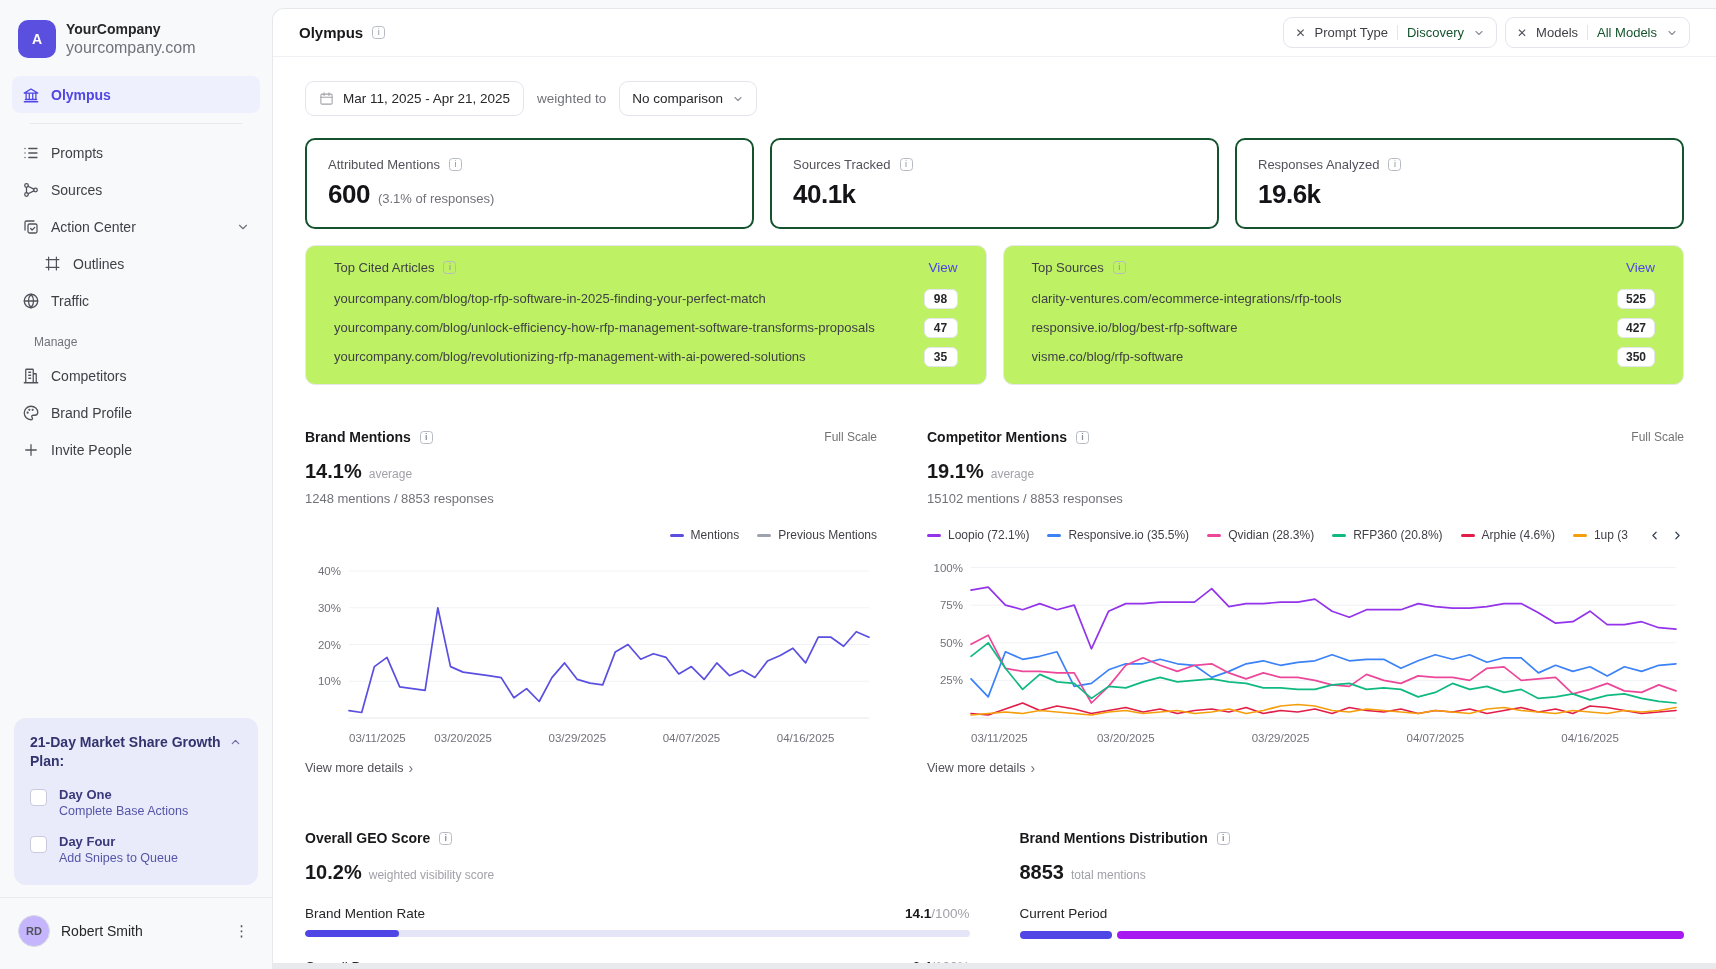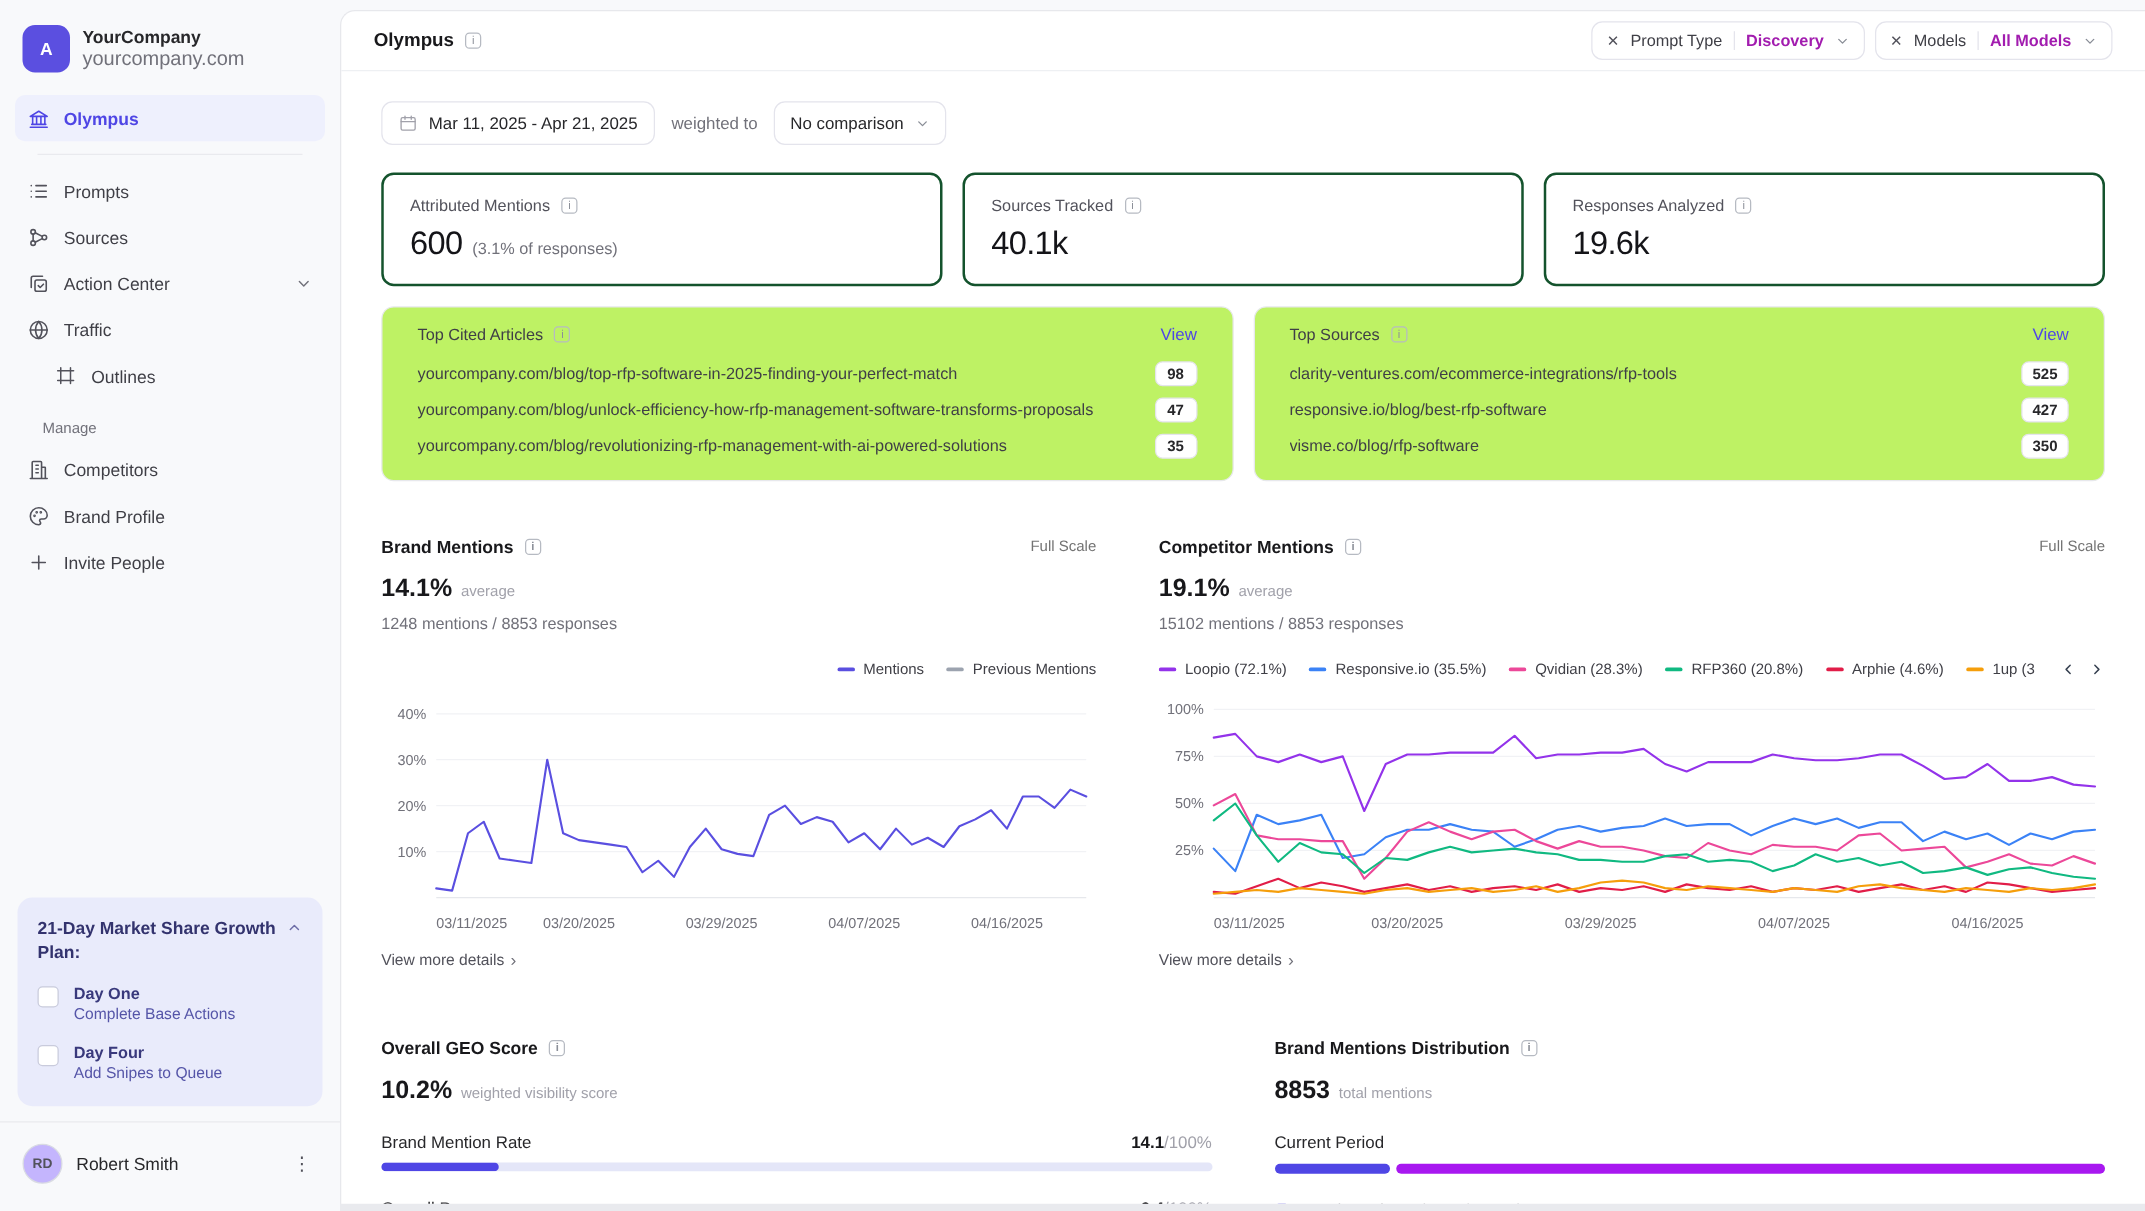--- a/index.html
+++ b/index.html
@@ -41,36 +41,36 @@
   
   .main{flex:1;margin-top:8px;background:#fff;border:1px solid #e7e8ec;border-right:none;border-bottom:none;border-radius:12px 0 0 0;display:flex;flex-direction:column;overflow:hidden;position:relative}
   .topbar{height:48px;flex:0 0 48px;display:flex;align-items:center;padding:0 26px;border-bottom:1px solid #eef0f3}
   .page-title{font-size:15px;font-weight:bold;color:#18181b}
   .info-icon{display:inline-flex;align-items:center;justify-content:center;width:13px;height:13px;border:1px solid #b6bac2;border-radius:3.5px;color:#8b8f98;font-size:9px;margin-left:9px;line-height:1}
   .info-icon::before{content:"i"}
   .topbar-right{margin-left:auto;display:flex;gap:8px}
   .filter-pill{display:flex;align-items:center;gap:9px;height:31px;padding:0 11px;border:1px solid #e4e4ec;border-radius:9px;background:#fff;font-size:13px;color:#3f3f46;cursor:pointer}
   .pill-x{color:#52525b;font-size:12px;display:flex}
   .pill-div{width:1px;height:15px;background:#e4e4ec}
-  .pill-value{color:#a21caf;font-weight:bold}
+  .pill-value{color:#14532d;font-weight:normal}
   .pill-chev{color:#8b8f98;display:flex}
 
   .content{flex:1;padding:24px 32px 0;overflow:hidden}
 
   .controls{display:flex;align-items:center;gap:13px;margin-bottom:22px}
   .date-btn{display:flex;align-items:center;gap:9px;height:35px;padding:0 13px;border:1px solid #e4e4ec;border-radius:9px;background:#fff;font-size:13.5px;color:#27272a;cursor:pointer}
   .date-btn .cal{color:#a1a1aa;display:flex}
   .compared-label{font-size:13.5px;color:#71717a}
   .select-btn{display:flex;align-items:center;gap:9px;height:35px;padding:0 12px;border:1px solid #e4e4ec;border-radius:9px;background:#fff;font-size:13.5px;color:#27272a;cursor:pointer}
 
   .stats-grid{display:grid;grid-template-columns:repeat(3,1fr);gap:16px;margin-bottom:16px}
   .stat-card{border:2px solid #14532d;border-radius:10px;padding:17px 21px;background:#fff}
   .stat-label-row{display:flex;align-items:center;font-size:13px;color:#52525b}
   .stat-value-row{display:flex;align-items:baseline;gap:8px;margin-top:7px}
-  .stat-value{font-size:26px;font-weight:normal;color:#141418;letter-spacing:-.5px}
+  .stat-value{font-size:26px;font-weight:bold;color:#141418;letter-spacing:-.5px}
   .stat-suffix{font-size:13px;color:#71717a}
 
   .tables-grid{display:grid;grid-template-columns:1fr 1fr;gap:16px}
   .table-card{border:1px solid #e7e8ec;border-radius:10px;padding:14px 28px 13px;background:#bef264}
   .table-head{display:flex;align-items:center;margin-bottom:9px}
   .table-title{font-size:13px;color:#3f3f46;display:flex;align-items:center}
   .view-link{margin-left:auto;font-size:13.5px;color:#4f46e5;cursor:pointer}
   .t-row{display:flex;align-items:center;height:29px}
   .t-url{font-size:13px;color:#3f3f46;flex:1;white-space:nowrap;overflow:hidden;text-overflow:ellipsis;padding-right:12px}
   .t-badge{font-size:12px;font-weight:bold;color:#27272a;border:1px solid #e4e4ec;border-radius:6px;padding:2px 8px;background:#fff;min-width:34px;text-align:center}
@@ -161,36 +161,36 @@
               <path d="M4 16V6a2 2 0 0 1 2-2h10M11.5 14l2 2 3.5-3.5"></path>
             </svg>
         </span>
         <span>Action Center</span>
         <span class="chev">
           <svg viewBox="0 0 24 24" width="14" height="14" fill="none" stroke="currentColor" stroke-width="2" stroke-linecap="round" stroke-linejoin="round">
               <path d="m6 9 6 6 6-6"></path>
             </svg>
         </span>
       </div>
+      <div class="nav-item indent">
+        <span class="nicon">
+          <svg viewBox="0 0 24 24" width="17" height="17" fill="none" stroke="currentColor" stroke-width="1.7" stroke-linecap="round" stroke-linejoin="round">
+              <path d="M6.5 3v18M17.5 3v18M3 6.5h18M3 17.5h18"></path>
+            </svg>
+        </span>
+        <span>Outlines</span>
+      </div>
       <div class="nav-item">
         <span class="nicon">
           <svg viewBox="0 0 24 24" width="18" height="18" fill="none" stroke="currentColor" stroke-width="1.7" stroke-linecap="round" stroke-linejoin="round">
               <circle cx="12" cy="12" r="9"></circle>
               <path d="M3 12h18M12 3a13.5 13.5 0 0 1 0 18M12 3a13.5 13.5 0 0 0 0 18"></path>
             </svg>
         </span>
         <span>Traffic</span>
-      </div>
-      <div class="nav-item indent">
-        <span class="nicon">
-          <svg viewBox="0 0 24 24" width="17" height="17" fill="none" stroke="currentColor" stroke-width="1.7" stroke-linecap="round" stroke-linejoin="round">
-              <path d="M6.5 3v18M17.5 3v18M3 6.5h18M3 17.5h18"></path>
-            </svg>
-        </span>
-        <span>Outlines</span>
       </div>
 
       <div class="section-label">Manage</div>
 
       <div class="nav-item">
         <span class="nicon">
           <svg viewBox="0 0 24 24" width="18" height="18" fill="none" stroke="currentColor" stroke-width="1.7" stroke-linecap="round" stroke-linejoin="round">
               <path d="M5 21V4a1 1 0 0 1 1-1h8a1 1 0 0 1 1 1v17M9 7h2.5M9 11h2.5M9 15h2.5M15 9h3.5a.5.5 0 0 1 .5.5V21M3 21h18"></path>
             </svg>
         </span>

